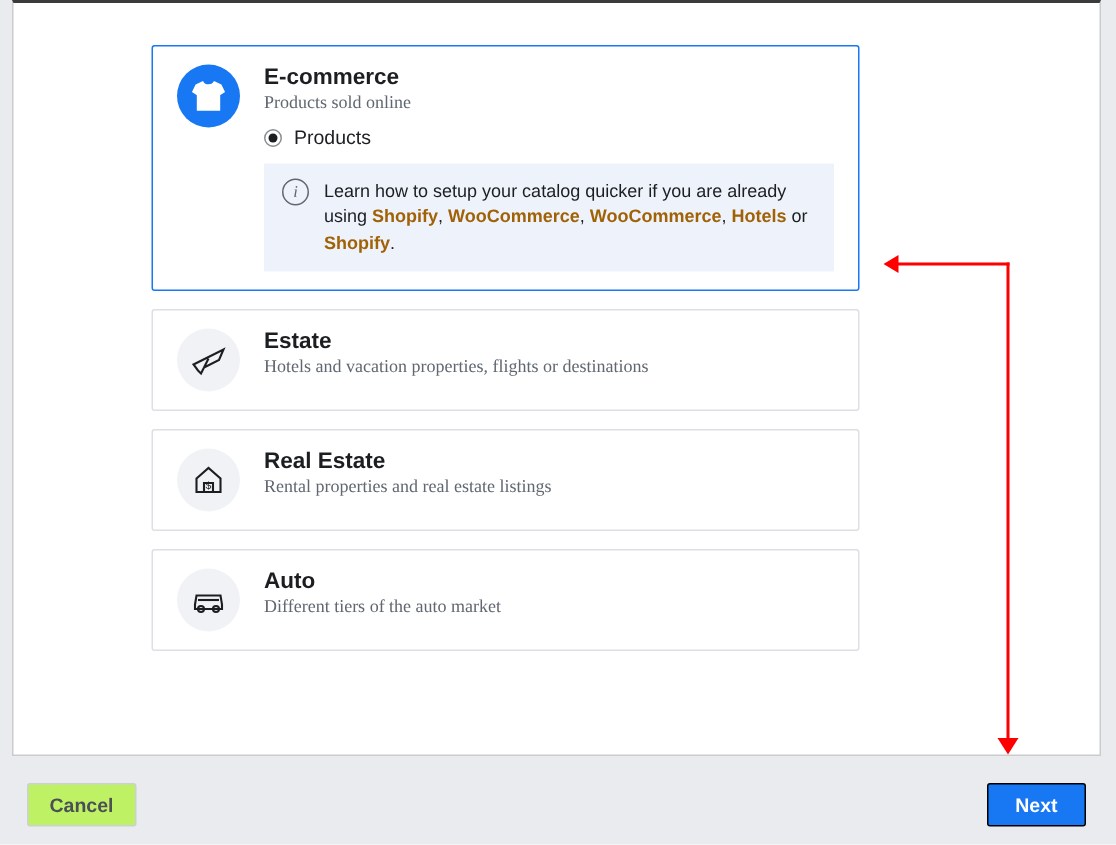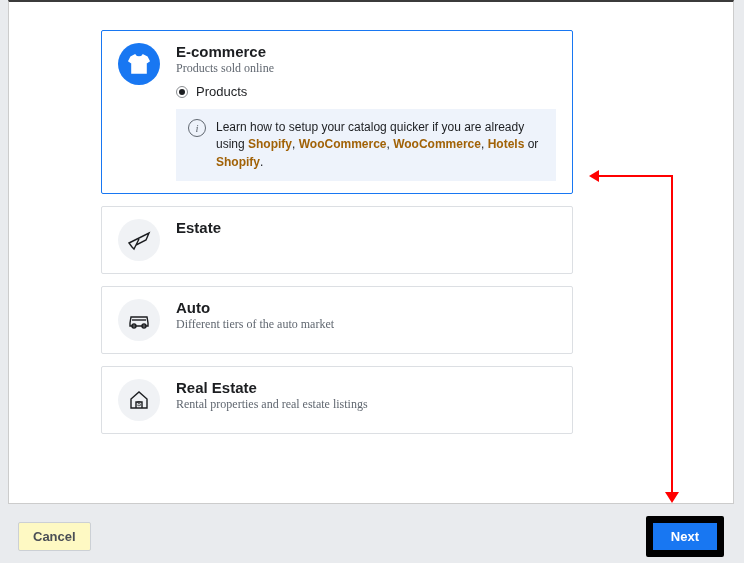--- a/index.html
+++ b/index.html
@@ -16,22 +16,22 @@
     .radio-row { display:flex; align-items:center; margin-top:8px; }
     .radio-dot { width:12px; height:12px; border:1px solid #8a8d91; border-radius:50%; display:inline-flex; align-items:center; justify-content:center; margin-right:8px; }
     .radio-dot::after { content:""; width:6px; height:6px; background:#1c1e21; border-radius:50%; }
     .radio-label { font-size:13px; font-weight:400; color:#1c1e21; }
     .info-box { margin-top:10px; background:#eef3fb; padding:10px 12px; display:flex; align-items:flex-start; }
     .info-icon { width:18px; height:18px; border:1px solid #606770; border-radius:50%; display:flex; align-items:center; justify-content:center; font-size:11px; color:#606770; margin-right:10px; flex-shrink:0; font-family:Georgia,serif; font-style:italic; }
     .info-text { font-size:12px; color:#1c1e21; line-height:1.45; }
     .info-text .lnk { color:#a16207; font-weight:600; cursor:pointer; }
     .footer { position:absolute; left:8px; bottom:2px; width:726px; height:50px; background:#e9ebee; display:flex; align-items:center; justify-content:space-between; padding:0 10px; }
     .btn { font-size:13px; font-weight:600; padding:6px 14px; border-radius:2px; cursor:pointer; border:1px solid transparent; }
-    .btn.cancel { background:#fef9c3; border:1px solid #ccd0d5; color:#4b4f56; }
-    .btn.next { background:#1877f2; color:#fff; border:7px solid #000000; padding:6px 18px; }
+    .btn.cancel { background:#bef264; border:1px solid #ccd0d5; color:#4b4f56; }
+    .btn.next { background:#1877f2; color:#fff; border:1px solid #000000; padding:6px 18px; }
     .arrow1 { position:absolute; left:583px; top:175px; width:90px; height:4px; pointer-events:none; }
     .arrow1::before { content:""; position:absolute; left:10px; top:0; width:80px; height:2px; background:#ff0000; }
     .arrow1::after { content:""; position:absolute; left:0; top:-5px; border:6px solid transparent; border-right:10px solid #ff0000; }
     .arrow-v { position:absolute; left:671px; top:175px; width:2px; height:320px; background:#ff0000; pointer-events:none; }
     .arrow-head2 { position:absolute; left:665px; top:492px; width:0; height:0; border:7px solid transparent; border-top:11px solid #ff0000; pointer-events:none; }
   </style>
 </head>
 <body>
 
 <div class="modal">
@@ -60,52 +60,53 @@
     </div>
 
     <div class="card">
       <div class="icon-circle">
         <svg width="24" height="24" viewBox="0 0 24 24" fill="none" stroke="#1c1e21" stroke-width="1.4">
             <path d="M2 15 L22 5 L19 12 L9 17 L7 21 L5 19 L2 15 Z M9 17 L12 11"></path>
           </svg>
       </div>
       <div class="ctext">
         <h3>Estate</h3>
+        <p>Hotels and vacation properties, flights or destinations</p>
+      </div>
+    </div>
+
+    <div class="card">
+      <div class="icon-circle">
+        <svg width="24" height="24" viewBox="0 0 24 24" fill="none" stroke="#1c1e21" stroke-width="1.4">
+            <path d="M4 11 L12 4 L20 11 L20 20 L4 20 Z"></path>
+            <path d="M9 20 L9 14 L15 14 L15 20"></path>
+            <text x="10" y="18" font-size="7" stroke="none" fill="#1c1e21">$</text>
+          </svg>
+      </div>
+      <div class="ctext">
+        <h3>Real Estate</h3>
+        <p>Rental properties and real estate listings</p>
       </div>
     </div>
 
     <div class="card">
       <div class="icon-circle">
         <svg width="26" height="24" viewBox="0 0 26 24" fill="none" stroke="#1c1e21" stroke-width="1.4">
             <path d="M4 15 L5 9 L21 9 L22 15 L22 18 L4 18 Z"></path>
             <circle cx="8" cy="18" r="2"></circle>
             <circle cx="18" cy="18" r="2"></circle>
             <path d="M6 12 L20 12"></path>
           </svg>
       </div>
       <div class="ctext">
         <h3>Auto</h3>
         <p>Different tiers of the auto market</p>
       </div>
     </div>
 
-    <div class="card">
-      <div class="icon-circle">
-        <svg width="24" height="24" viewBox="0 0 24 24" fill="none" stroke="#1c1e21" stroke-width="1.4">
-            <path d="M4 11 L12 4 L20 11 L20 20 L4 20 Z"></path>
-            <path d="M9 20 L9 14 L15 14 L15 20"></path>
-            <text x="10" y="18" font-size="7" stroke="none" fill="#1c1e21">$</text>
-          </svg>
-      </div>
-      <div class="ctext">
-        <h3>Real Estate</h3>
-        <p>Rental properties and real estate listings</p>
-      </div>
-    </div>
-
   </div>
 </div>
 
 <div class="footer">
   <button class="btn cancel">Cancel</button>
   <button class="btn next">Next</button>
 </div>
 
 <div class="arrow1"></div>
 <div class="arrow-v"></div>

